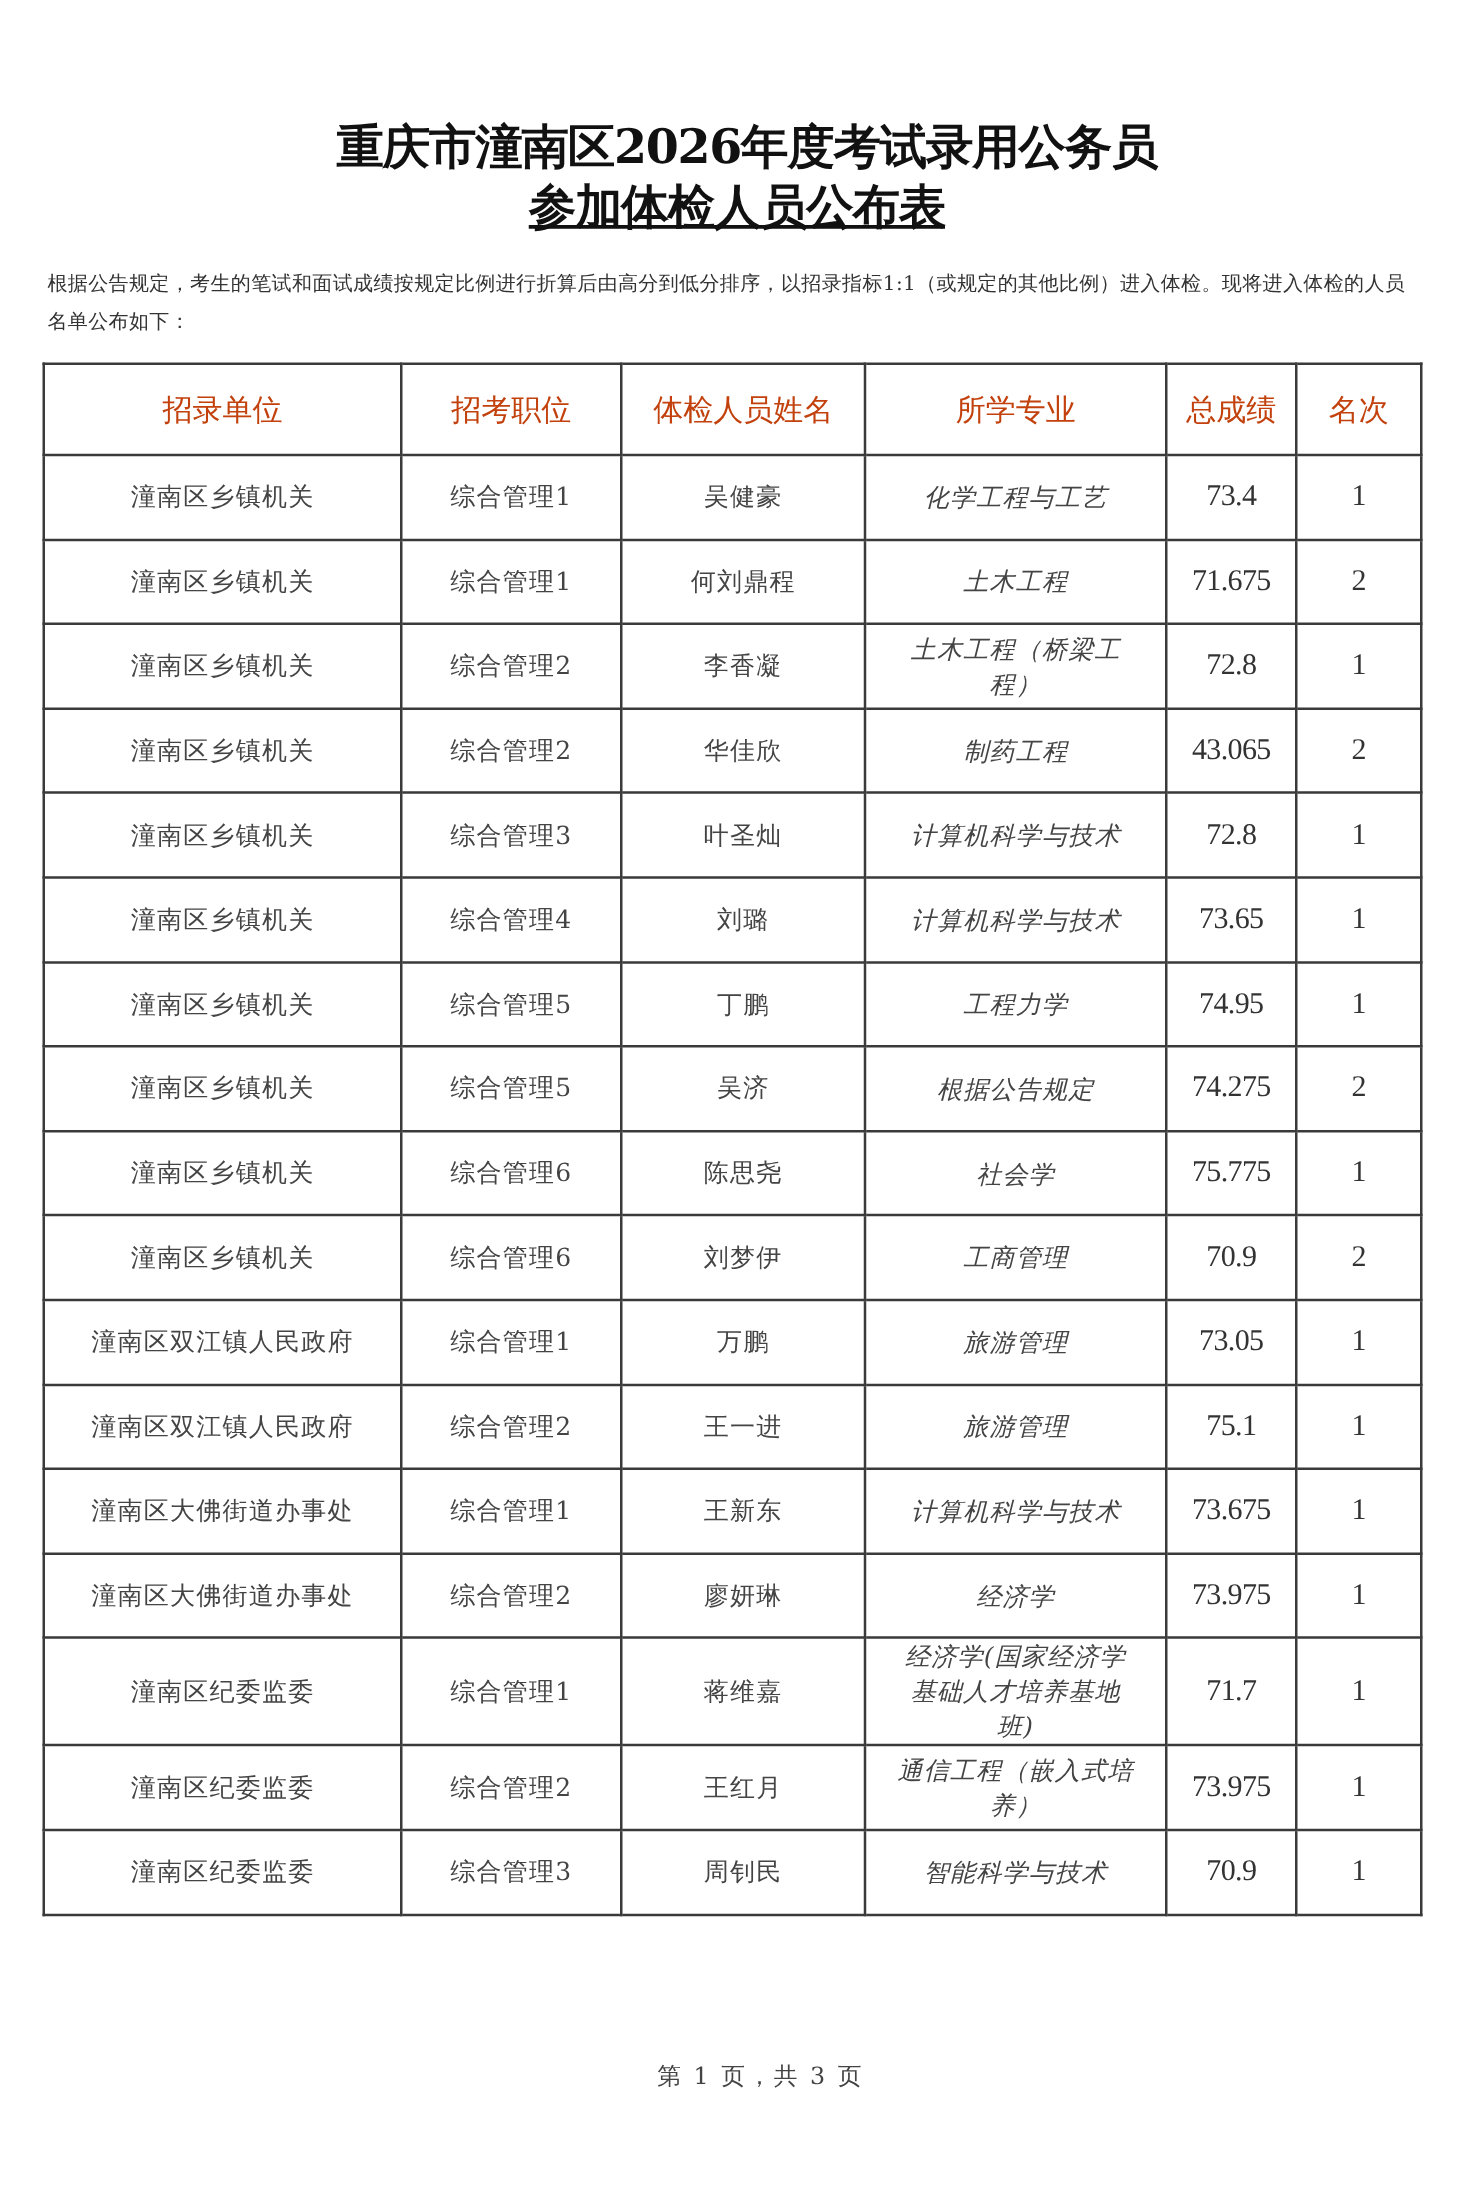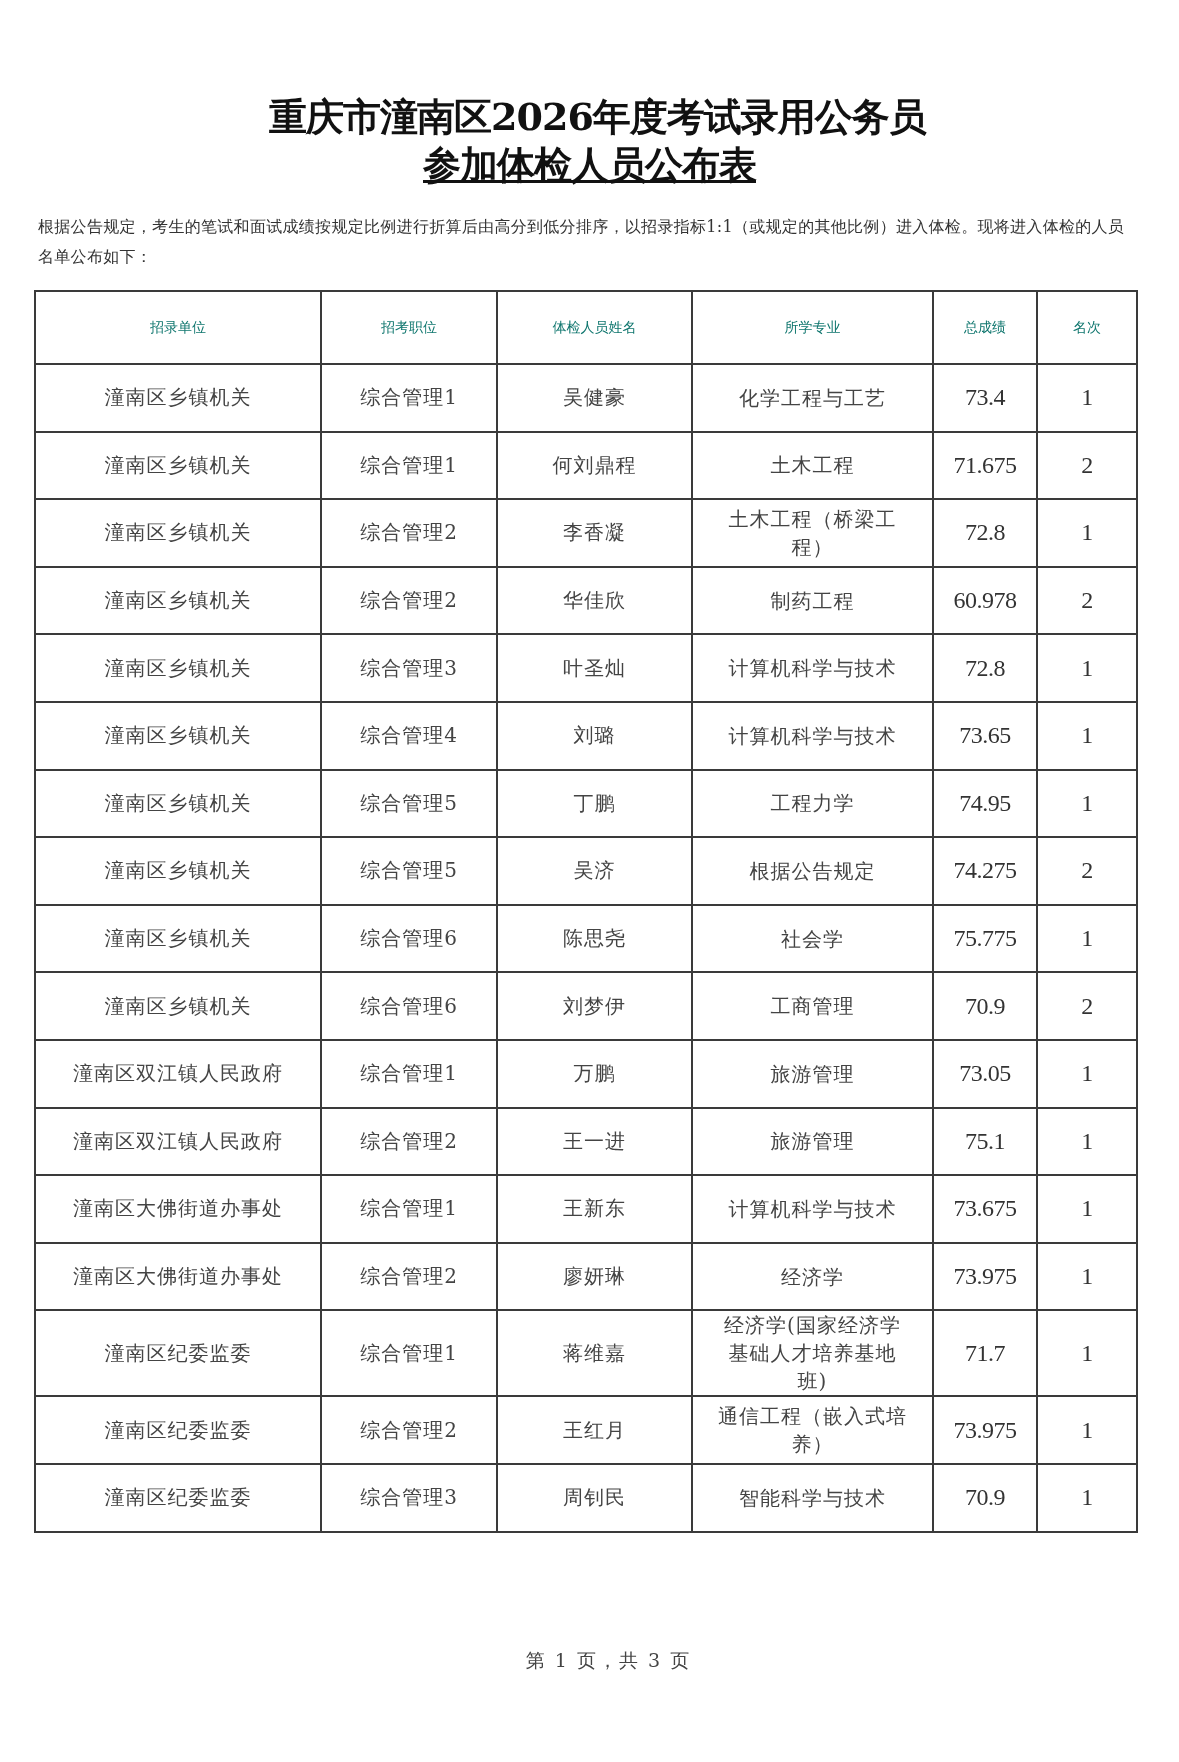--- a/index.html
+++ b/index.html
@@ -53,38 +53,39 @@
     border: 2px solid #3a3a3a;
     text-align: center;
     vertical-align: middle;
     padding: 0 4px;
     overflow: hidden;
   }
   table.roster th {
     height: 71px;
     font-family: "DejaVu Sans", "Liberation Sans", sans-serif;
     font-weight: normal;
-    font-size: 14px;
-    color: #0f766e;
+    font-size: 24px;
+    color: #c2410c;
   }
   table.roster td {
     height: 65.6px;
     font-size: 20px;
     color: #444;
     letter-spacing: 1px;
   }
   table.roster td.num {
     font-family: "Liberation Serif", "DejaVu Serif", serif;
     letter-spacing: -0.5px;
     font-size: 24px;
     color: #333;
   }
   table.roster td.major {
     line-height: 28px;
     padding: 0 22px;
+    font-style: italic;
   }
   .footer {
     position: absolute;
     top: 1648px;
     left: 0;
     width: 1179px;
     text-align: center;
     font-size: 19px;
     color: #444;
     letter-spacing: 2px;
@@ -141,21 +142,21 @@
         <td>李香凝</td>
         <td class="major">土木工程（桥梁工程）</td>
         <td class="num">72.8</td>
         <td class="num">1</td>
       </tr>
       <tr>
         <td>潼南区乡镇机关</td>
         <td>综合管理2</td>
         <td>华佳欣</td>
         <td class="major">制药工程</td>
-        <td class="num">60.978</td>
+        <td class="num">43.065</td>
         <td class="num">2</td>
       </tr>
       <tr>
         <td>潼南区乡镇机关</td>
         <td>综合管理3</td>
         <td>叶圣灿</td>
         <td class="major">计算机科学与技术</td>
         <td class="num">72.8</td>
         <td class="num">1</td>
       </tr>

